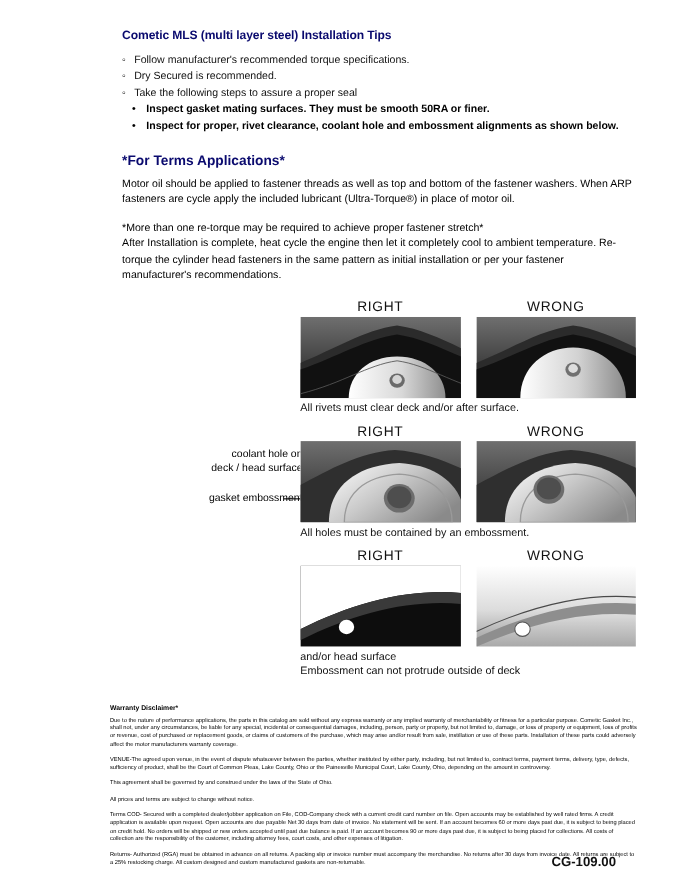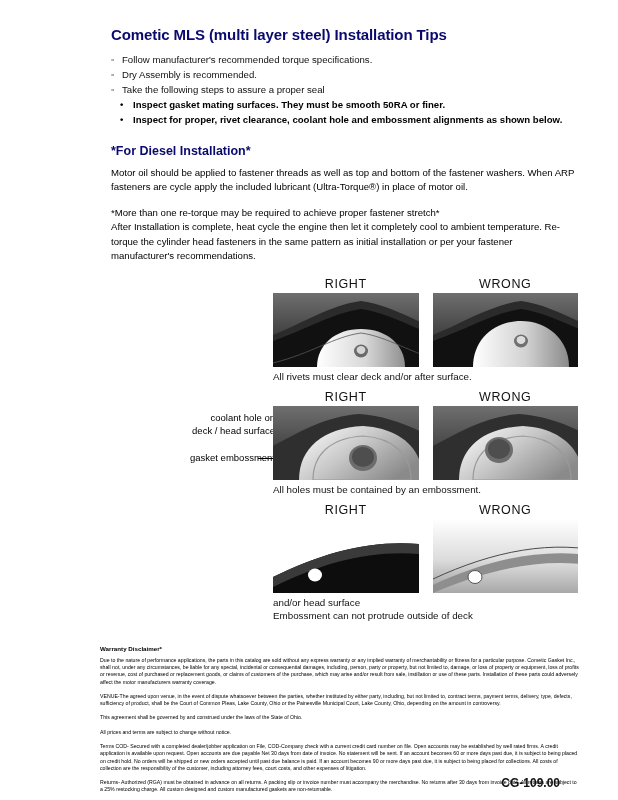--- a/index.html
+++ b/index.html
@@ -18,21 +18,21 @@
   .page {
     position: relative;
     width: 618px;
     height: 800px;
     box-sizing: border-box;
     padding: 26px 40px 10px 40px;
   }
 
   
   .main-title {
-    font-size: 15px;
+    font-size: 11px;
     font-weight: bold;
     color: #0a0a6e;
     margin: 0 0 9px 71px;
     letter-spacing: -0.1px;
   }
   .bullet-list {
     margin: 0 0 0 71px;
     padding: 0;
     list-style: none;
   }
@@ -182,29 +182,29 @@
 </style>
 </head>
 <body>
 
 <div class="page">
 
   <h1 class="main-title">Cometic MLS (multi layer steel) Installation Tips</h1>
 
   <ul class="bullet-list">
     <li>Follow manufacturer's recommended torque specifications.</li>
-    <li>Dry Assembly is recommended.</li>
+    <li>Dry Secured is recommended.</li>
     <li>Take the following steps to assure a proper seal</li>
   </ul>
   <ul class="sub-list" style="margin-left:71px;font-weight:bold;">
     <li>Inspect gasket mating surfaces.  They must be smooth 50RA or finer.</li>
     <li>Inspect for proper, rivet clearance, coolant hole and embossment alignments as shown below.</li>
   </ul>
 
-  <h2 class="section-title">*For Diesel Installation*</h2>
+  <h2 class="section-title">*For Terms Applications*</h2>
   <p class="para">Motor oil should be applied to fastener threads as well as top and bottom of the fastener washers.  When ARP fasteners are cycle apply the included lubricant (Ultra-Torque®) in place of motor oil.</p>
   <p class="para last">*More than one re-torque may be required to achieve proper fastener stretch*</p>
   <p class="para">After Installation is complete, heat cycle the engine then let it completely cool to ambient temperature. Re-torque the cylinder head fasteners in the same pattern as initial installation or per your fastener manufacturer's recommendations.</p>
 
   <div class="figures">
 
     <div class="fig-block">
       <div class="fig-labels">
         <div class="fig-label">RIGHT</div>
         <div class="fig-label">WRONG</div>

